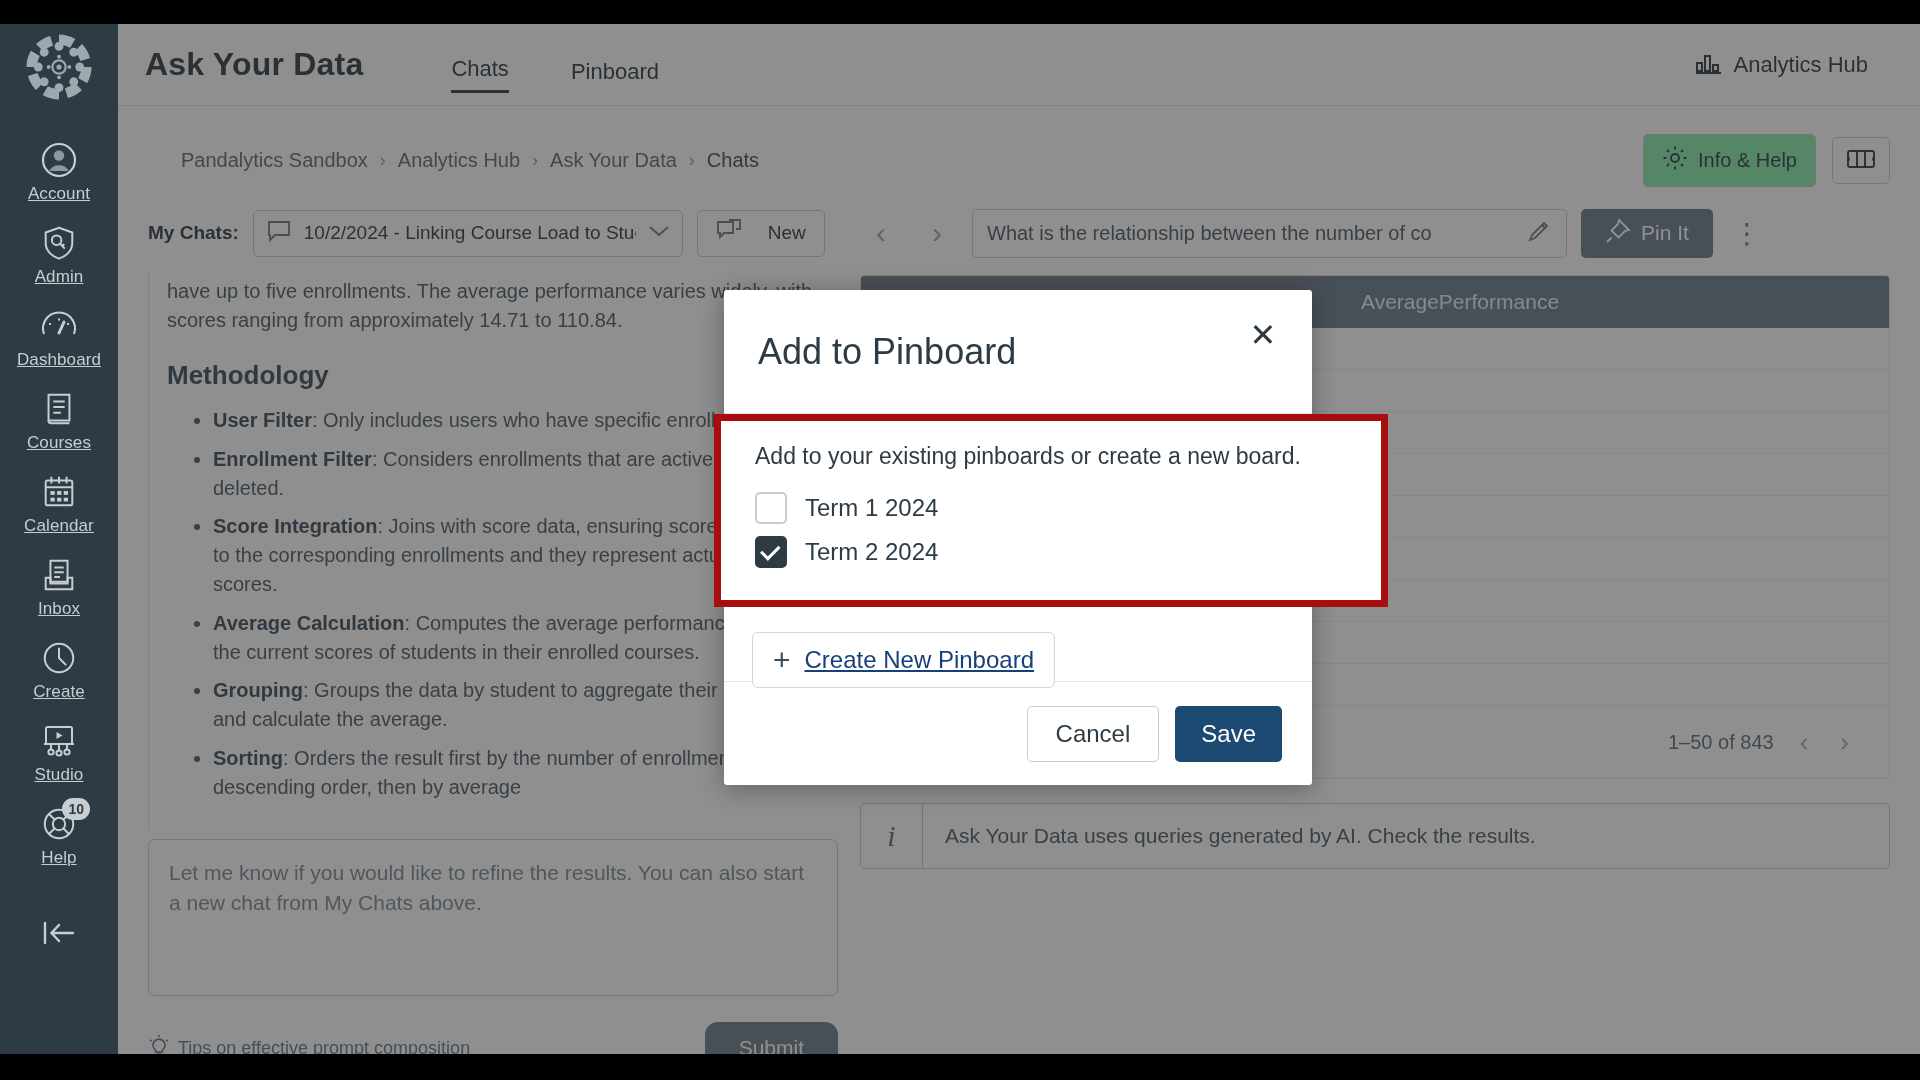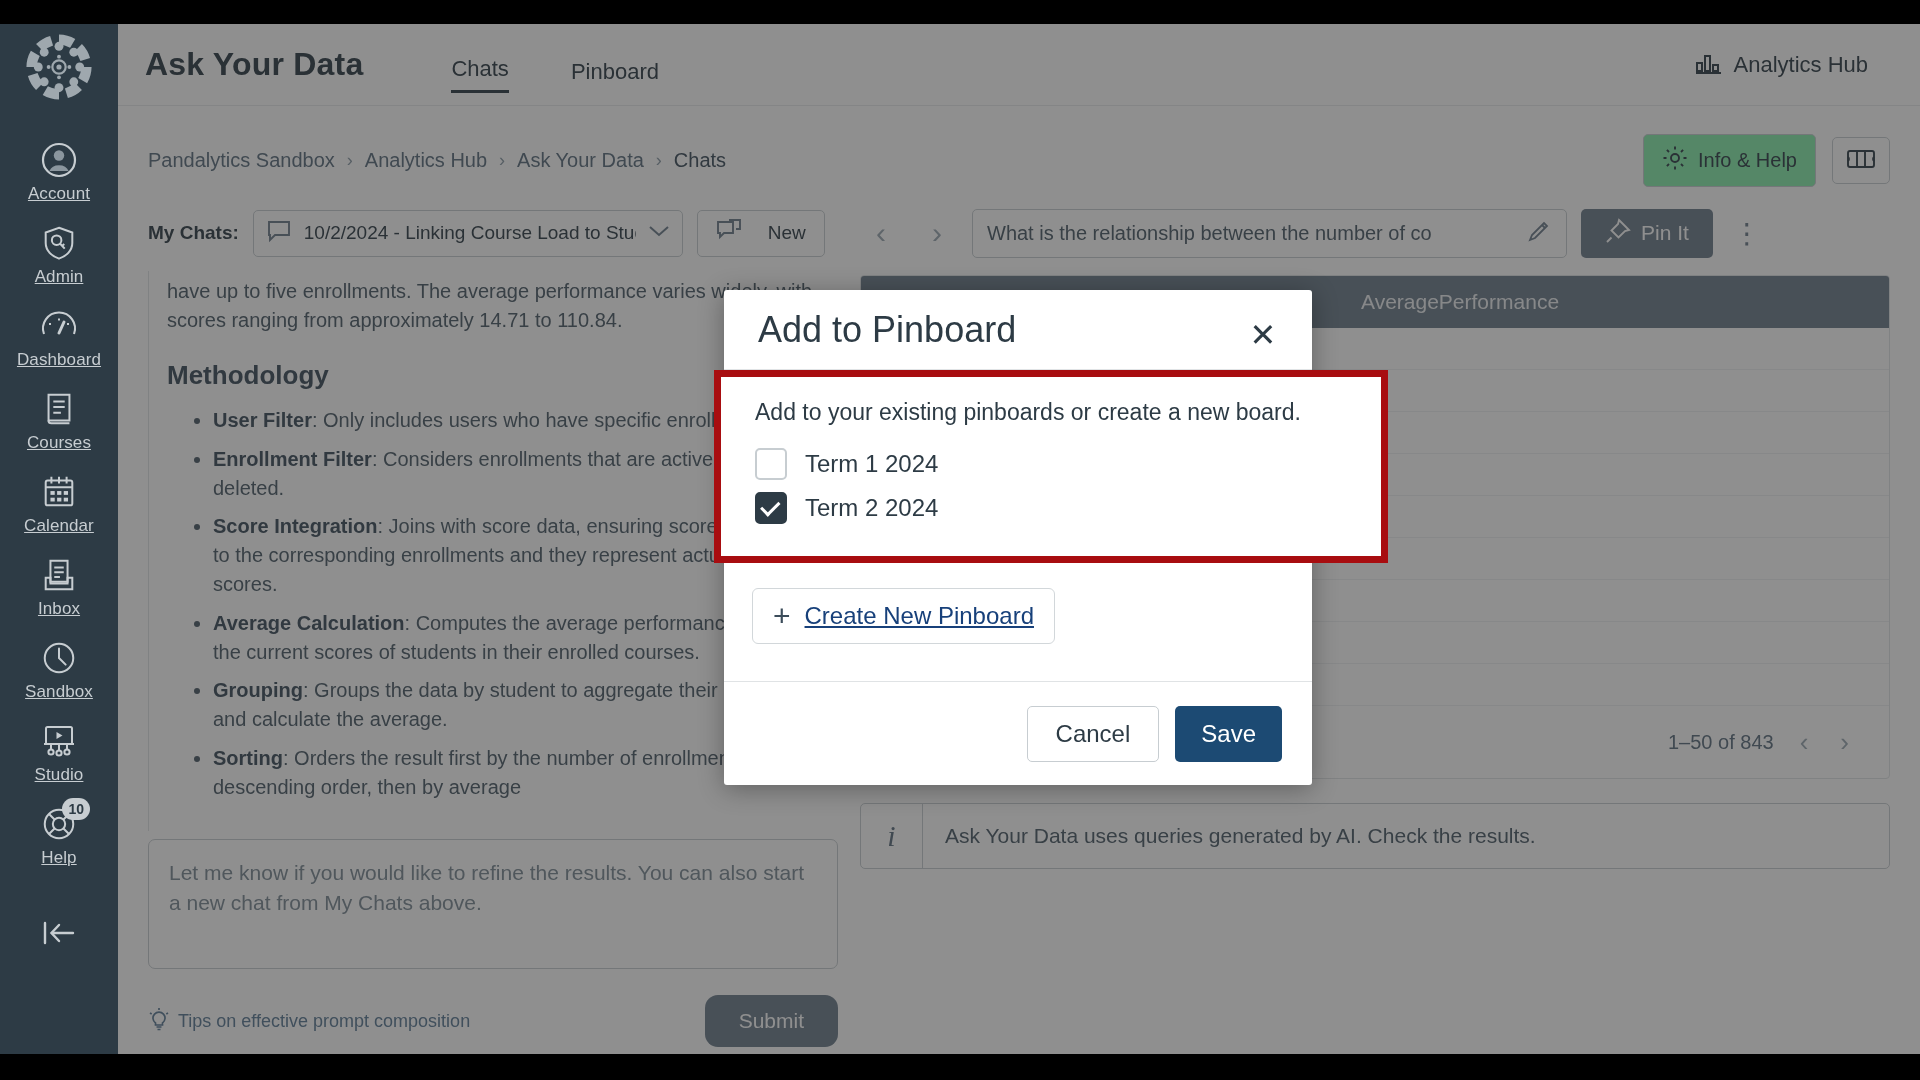--- a/index.html
+++ b/index.html
@@ -77,21 +77,21 @@
   .app-title { font-size: 32px; color: #2D3B45; font-weight: bold; letter-spacing:.2px;}
   .hdr-tabs { display:flex; gap: 62px; margin-left: 88px; align-items:flex-end; height: 56px; }
   .hdr-tab {
     font-size: 22px; color: #2D3B45; padding-bottom: 8px; cursor:pointer;
   }
   .hdr-tab.active { border-bottom: 3px solid #2D3B45; font-weight: 500; }
   .hdr-right { margin-left:auto; display:flex; align-items:center; gap:10px; padding-right: 52px; }
   .hdr-right .lbl { font-size: 22px; color:#2D3B45; }
 
   
-  .crumbrow { display:flex; align-items:center; padding: 28px 30px 0 30px; }
+  .crumbrow { display:flex; align-items:center; padding: 28px 30px 0 30px; margin-left: 33px; }
   .crumbs { display:flex; align-items:center; gap:12px; font-size:20px; color:#5b6e7e; }
   .crumbs .sep { color:#8a9aa6; font-size: 18px;}
   .crumbs .crumb { cursor:pointer; }
   .crumbs .crumb.last { color:#3b4c5a; }
   .crumb-actions { margin-left:auto; display:flex; align-items:center; gap: 16px; }
   .btn-ghost {
     display:flex; align-items:center; gap:10px;
     border:1px solid #c7cdd1; border-radius:5px;
     padding: 10px 18px; font-size:20px; color:#2D3B45; background:#86efac; cursor:pointer;
   }
@@ -128,21 +128,21 @@
   }
   .answer p { margin-bottom: 22px; }
   .answer h3 { font-size: 26px; color:#3b4c5a; margin: 4px 0 12px 0; }
   .answer ul { padding-left: 46px; }
   .answer li { margin-bottom: 10px; }
   .answer b { color:#3b4c5a; }
 
   .prompt-box {
     margin-top: 8px;
     border:1px solid #c7cdd1; border-radius:7px;
-    height: 130px; padding: 18px 20px;
+    height: 157px; padding: 18px 20px;
     font-size: 21px; color:#7b8a95; line-height:1.42;
   }
   .prompt-foot { display:flex; align-items:center; margin-top: 26px; }
   .tips { display:flex; align-items:center; gap:8px; font-size:18px; color:#5b7a95; cursor:pointer; }
   .btn-submit {
     margin-left:auto;
     background:#6B7B8A; color:#fff; border:none; border-radius:13px;
     padding: 14px 34px; font-size: 21px; cursor:pointer;
   }
 
@@ -187,21 +187,21 @@
     position:absolute; z-index: 50;
     left: 724px; top: 290px;
     width: 588px; height: 495px;
     background: #ffffff;
     box-shadow: 0 4px 26px rgba(0,0,0,.32);
     border-radius: 3px;
     display:flex; flex-direction:column;
     overflow: visible;
   }
   .modal-head {
-    height: 80px; display:flex; align-items:center;
+    height: 124px; display:flex; align-items:center;
     padding: 0 34px; border-bottom: 1px solid #e0e3e5; position:relative;
   }
   .modal-title { font-size: 36px; color:#2D3B45; }
   .modal-close {
     position:absolute; right: 30px; top: 26px;
     width: 38px; height:38px; display:flex;align-items:center;justify-content:center;
     font-size: 32px; color:#2D3B45; cursor:pointer; line-height:1;
   }
   .modal-body { flex:1; padding: 0; position:relative; }
 
@@ -360,21 +360,21 @@
       <span class="nav-label">Inbox</span>
     </div>
 
     <div class="nav-item">
       <span class="nav-icon">
         <svg width="38" height="38" viewBox="0 0 40 40" fill="none" stroke="#C7CDD1" stroke-width="2.1">
           <circle cx="20" cy="20" r="15"></circle>
           <path d="M20 10 V20 L27 27" stroke-linecap="round"></path>
         </svg>
       </span>
-      <span class="nav-label">Sandbox</span>
+      <span class="nav-label">Create</span>
     </div>
 
     <div class="nav-item">
       <span class="nav-icon">
         <svg width="40" height="40" viewBox="0 0 40 40" fill="none" stroke="#C7CDD1" stroke-width="2">
           <rect x="7" y="6" width="26" height="17" rx="1.5"></rect>
           <path d="M17.5 11 L23.5 14.5 L17.5 18 Z" fill="#C7CDD1" stroke="none"></path>
           <path d="M5 23 H35"></path>
           <path d="M12 23 v5 M20 23 v6 M28 23 v5"></path>
           <circle cx="12" cy="31" r="2.6"></circle>

